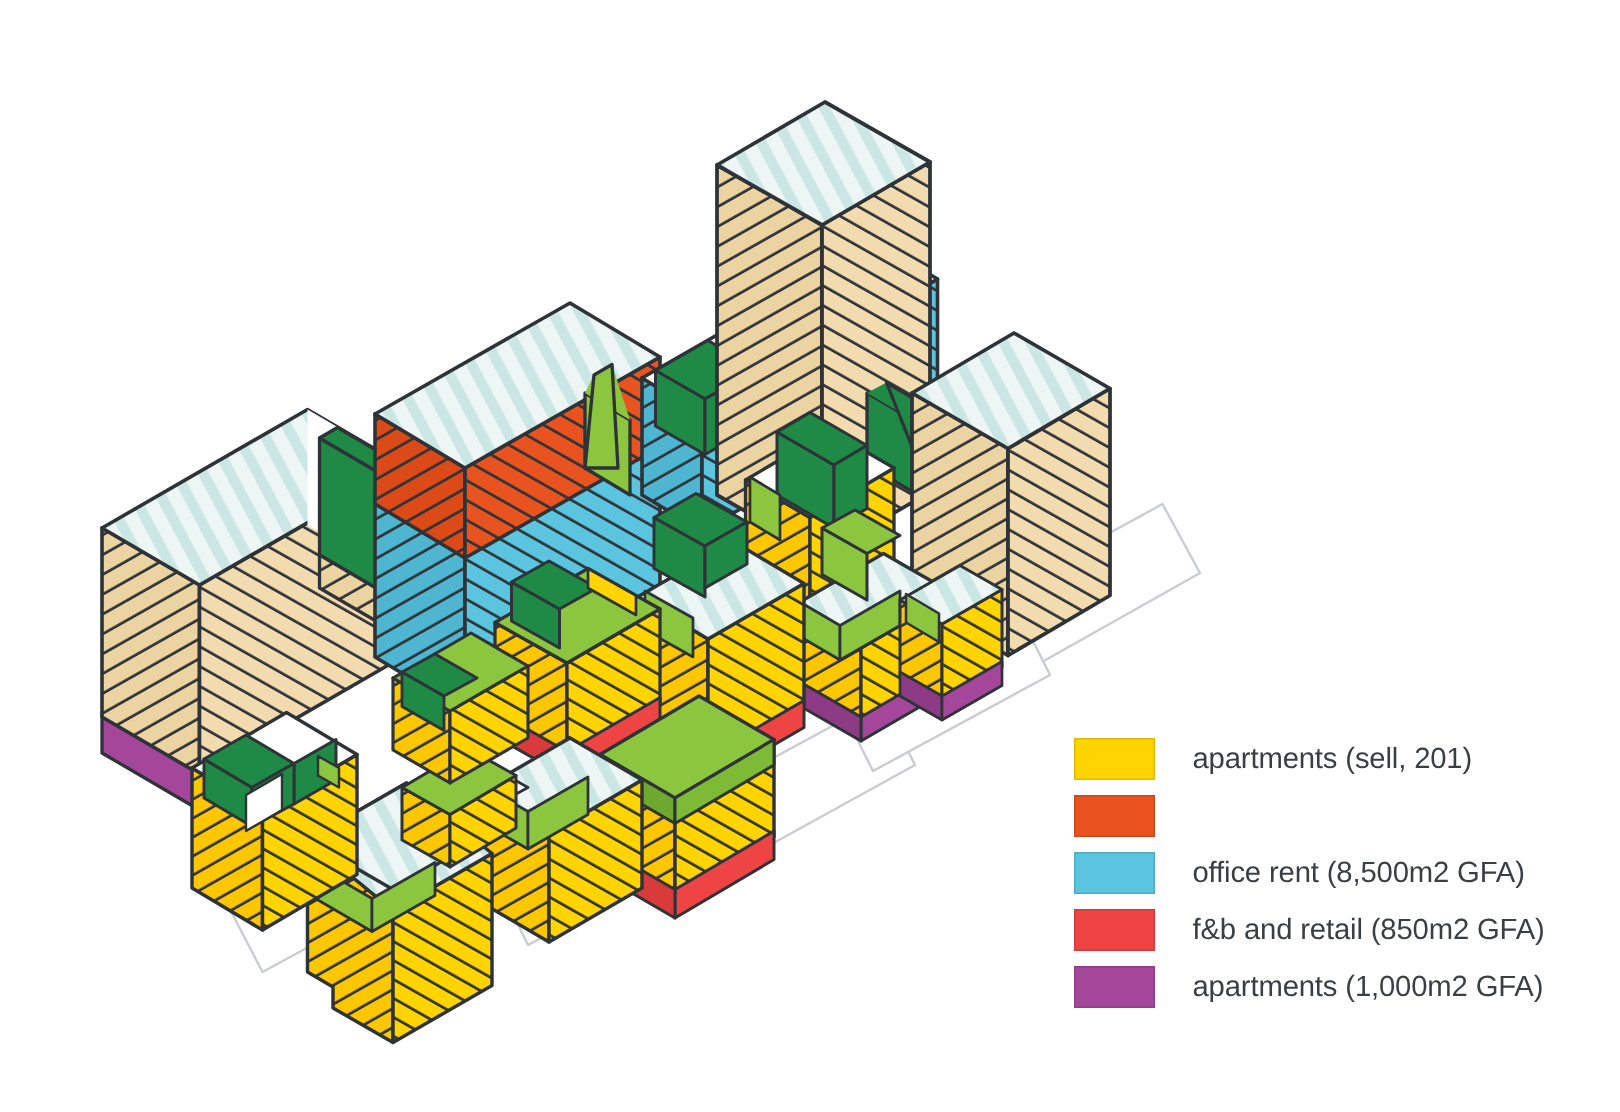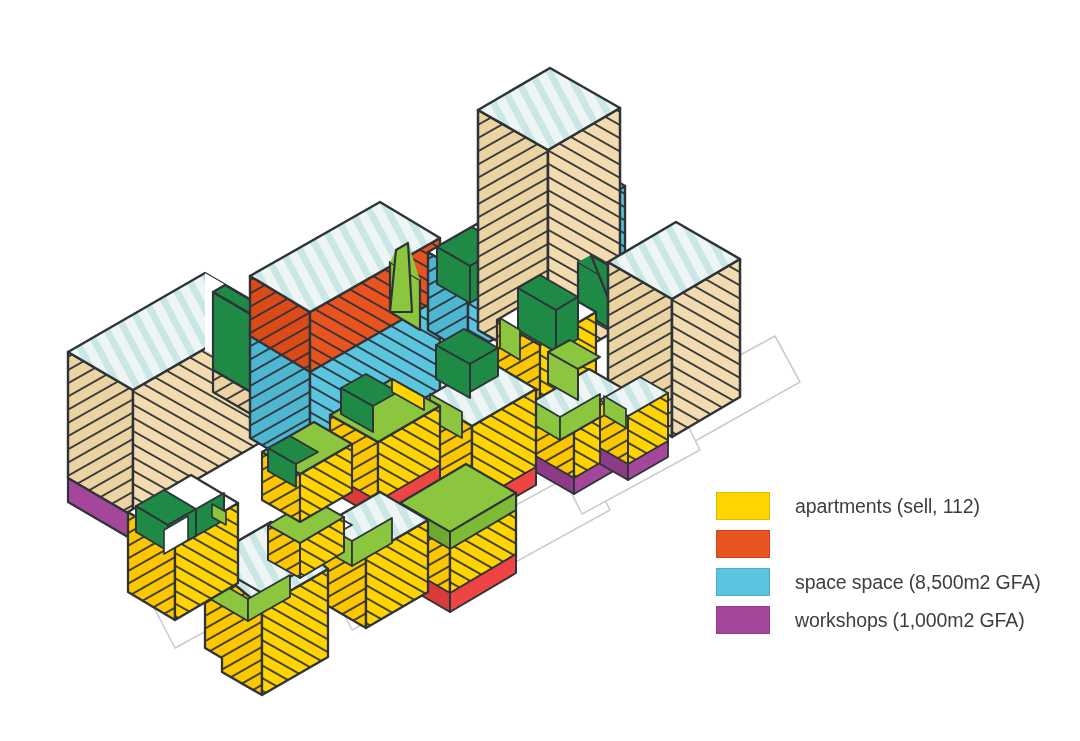--- a/index.html
+++ b/index.html
@@ -268,34 +268,38 @@
         <path d="M628 464 L628 480 L668 457 L668 441 Z" fill="#A4479A" stroke-width="1.8"></path>
       </g>
 
     </g>
   </svg>
 
   <div class="legend">
 
     <div class="legend-row">
       <span class="swatch" style="background:#FFD400"></span>
-      <span class="legend-label">apartments (sell, 112)</span>
+      <span class="legend-label">apartments (sell, 201)</span>
     </div>
 
 
     <div class="legend-row">
       <span class="swatch" style="background:#E8531F"></span>
     </div>
 
     <div class="legend-row">
       <span class="swatch" style="background:#5BC4DE"></span>
-      <span class="legend-label">space space (8,500m2 GFA)</span>
-    </div>
-
+      <span class="legend-label">office rent (8,500m2 GFA)</span>
+    </div>
+
+    <div class="legend-row">
+      <span class="swatch" style="background:#EF4444"></span>
+      <span class="legend-label">f&amp;b and retail (850m2 GFA)</span>
+    </div>
 
     <div class="legend-row">
       <span class="swatch" style="background:#A4479A"></span>
-      <span class="legend-label">workshops (1,000m2 GFA)</span>
+      <span class="legend-label">apartments (1,000m2 GFA)</span>
     </div>
 
   </div>
 
 </div>
 
 </body></html>

